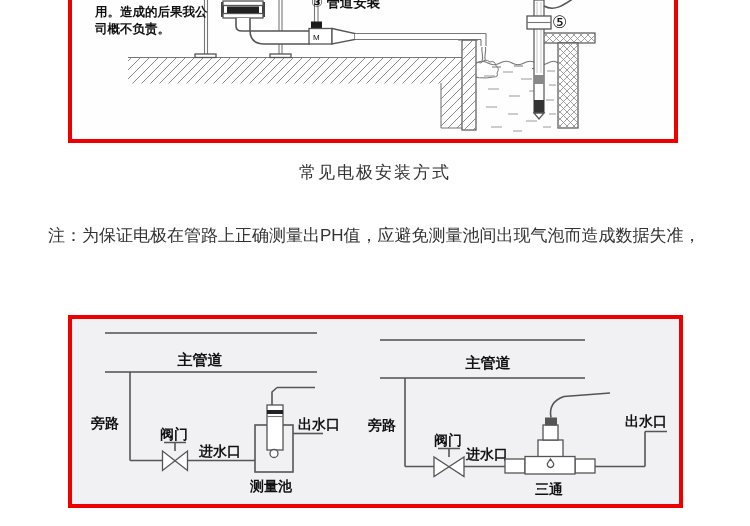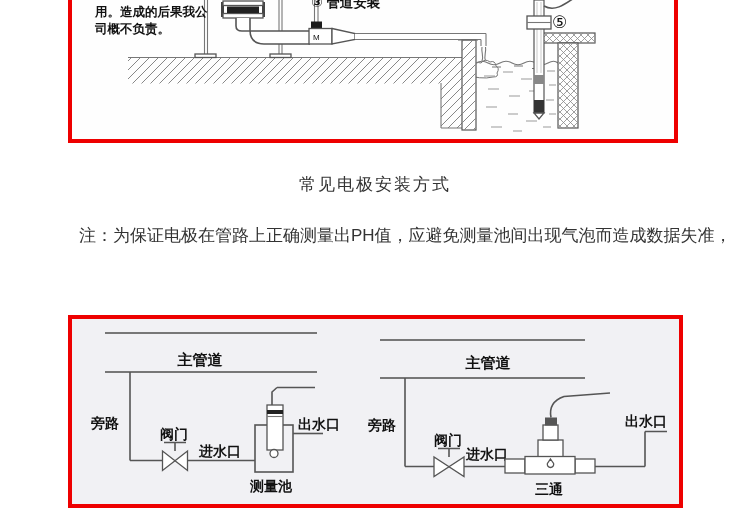--- a/index.html
+++ b/index.html
@@ -9,27 +9,27 @@
     font-family:"Liberation Sans","DejaVu Sans",sans-serif;
   }
   .red-box{position:absolute;border:4px solid #ee0000;box-sizing:border-box;}
   .red-box.top{left:68px;top:-12px;width:610px;height:155px;background:#fefefe;}
   .red-box.bottom{left:68px;top:315px;width:615px;height:193px;background:#f1f1f4;}
   .fig-svg{position:absolute;}
   #top-svg{left:72px;top:0;}
   #bottom-svg{left:72px;top:319px;}
   .caption{
     position:absolute;left:0;top:161px;width:750px;text-align:center;
-    font-size:17px;letter-spacing:2px;color:#333;margin-top:12px;
+    font-size:17px;letter-spacing:2px;color:#333;
   }
   .note{
     position:absolute;left:48px;top:221px;width:680px;
     font-size:17px;line-height:30px;color:#333;
   }
-  .note div{white-space:nowrap;margin-left:31px;}
+  .note div{white-space:nowrap;}
   svg text{fill:#111;font-family:"Liberation Sans","DejaVu Sans",sans-serif;}
   svg .lbl{font-size:14px;font-weight:bold;text-anchor:middle;}
   svg .lbl-lg{font-size:15px;font-weight:bold;text-anchor:middle;}
   svg .ln{stroke:#555;stroke-width:1.6;fill:none;}
   svg .pipe-main{stroke:#777;stroke-width:2.2;fill:none;}
   svg .thin{stroke:#777;stroke-width:1.1;fill:none;}
   svg .wfill{fill:#fff;stroke:#555;stroke-width:1.3;}
 </style>
 </head>
 <body>

